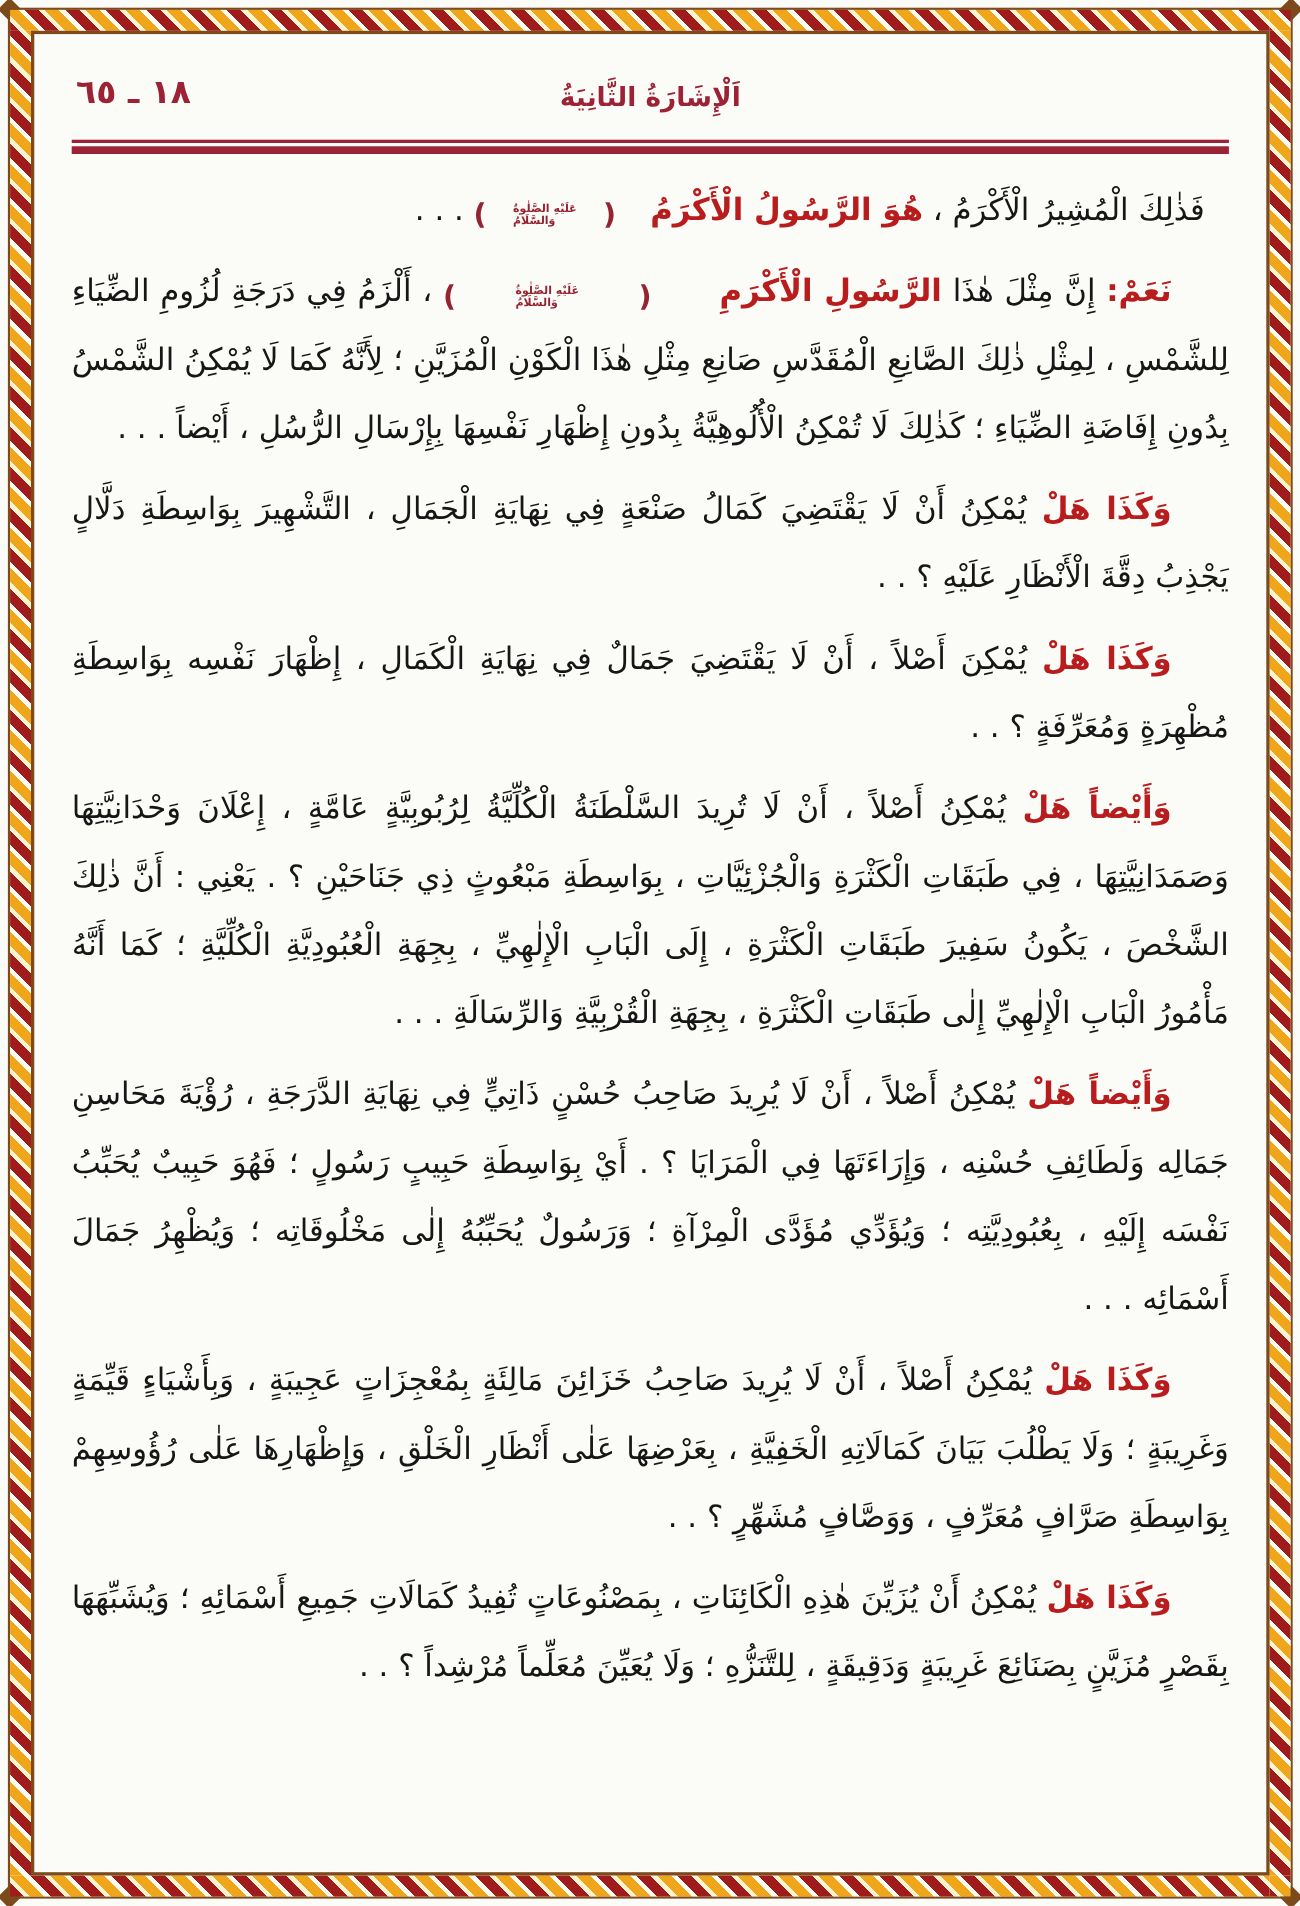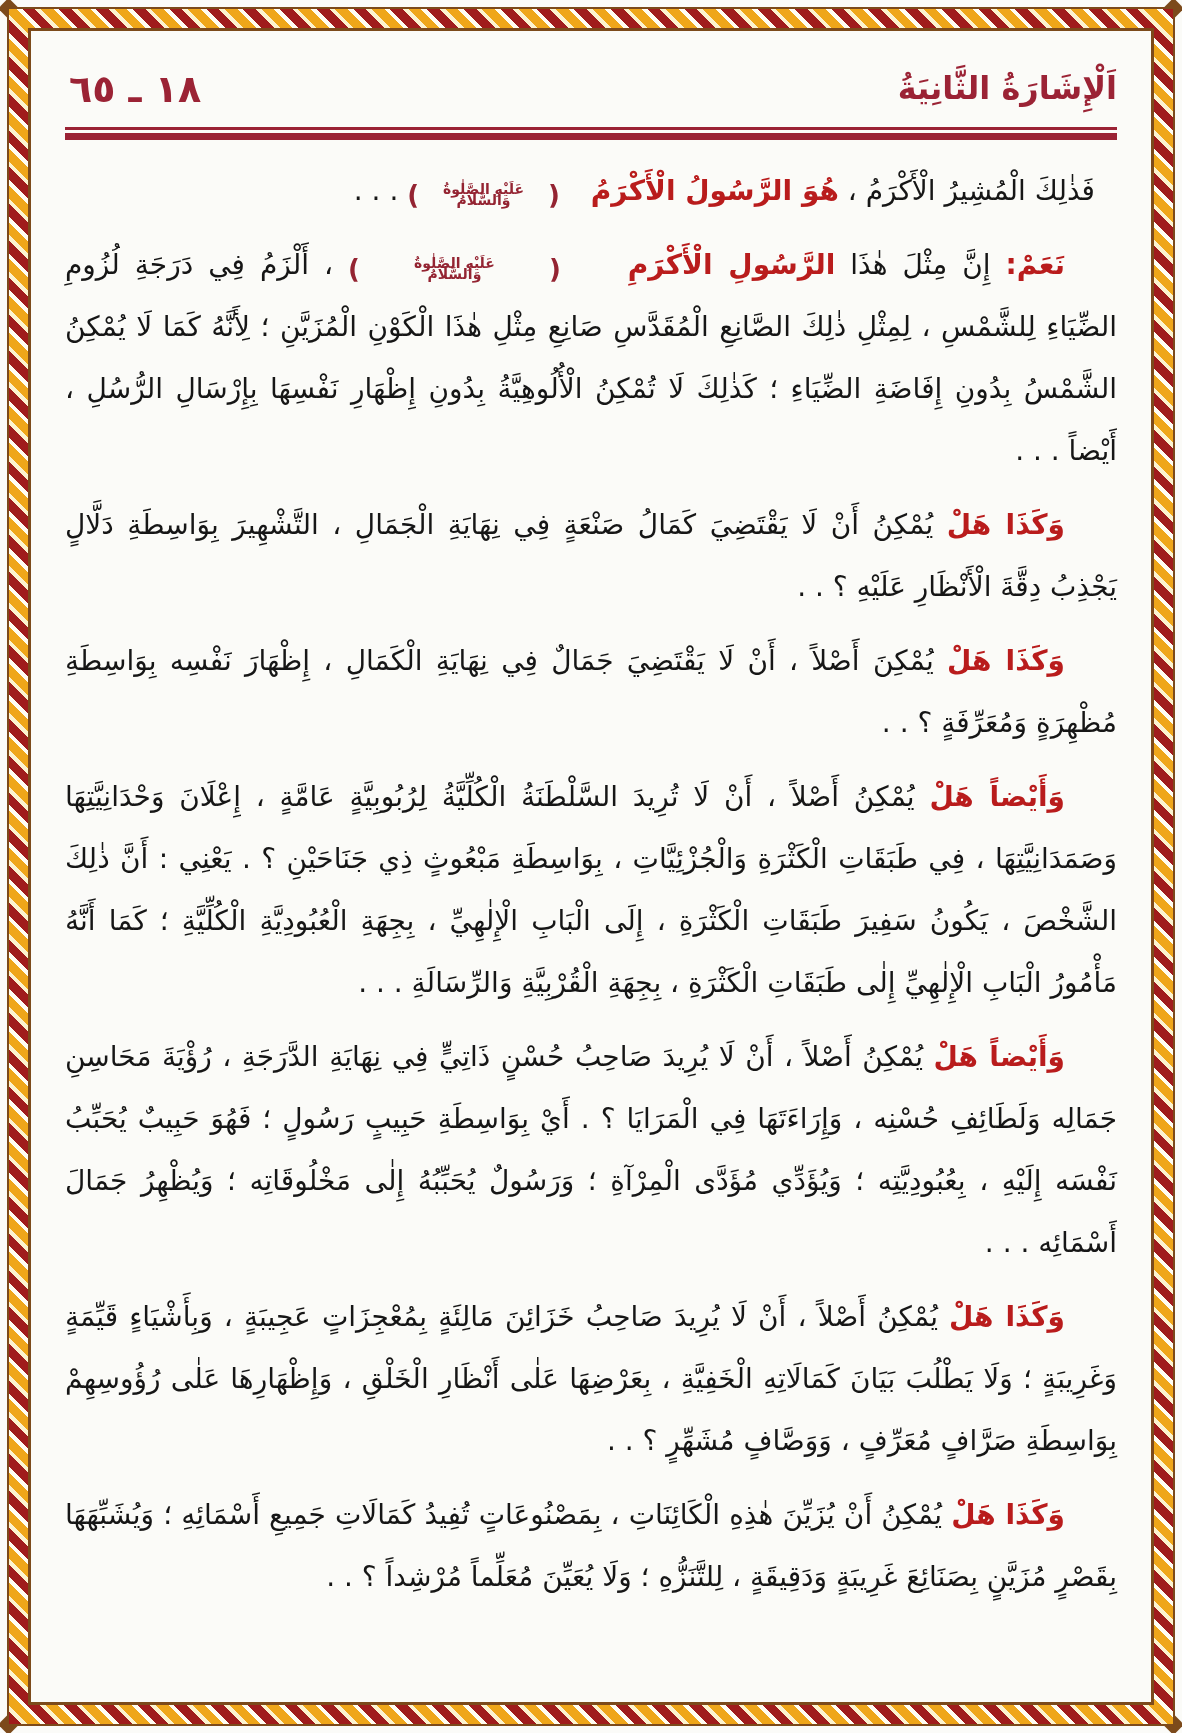--- a/index.html
+++ b/index.html
@@ -29,25 +29,25 @@
 
   
   .page{
     position:absolute;inset:31px;
     padding:24px 34px 0 34px;
     direction:rtl;
   }
   .header{position:relative;height:66px;}
   .page-number{
     position:absolute;left:4px;top:12px;
-    font-size:38px;font-weight:bold;color:#9b2335;
+    font-size:30px;font-weight:bold;color:#9b2335;
     direction:rtl;letter-spacing:2px;
   }
   .page-title{
-    text-align:right;font-size:32px;font-weight:bold;color:#9b2335;
+    text-align:center;font-size:24px;font-weight:bold;color:#9b2335;
     line-height:66px;white-space:nowrap;
   }
   .rule-thin{height:3px;background:#9b2335;margin-top:6px;}
   .rule-thick{height:7px;background:#9b2335;margin-top:3px;}
 
   .content{margin-top:20px;}
   .content p{
     margin:0 0 12px 0;
     font-size:28px;line-height:62px;
     color:#161616;
@@ -57,22 +57,22 @@
   .content p:first-child{text-indent:22px;}
   .seg-black{color:#161616;}
   .seg-red{color:#b91c1c;font-weight:bold;}
   
   .salawat{
     display:inline-flex;align-items:center;color:#942432;font-weight:bold;
     vertical-align:-4px;white-space:nowrap;
   }
   .salawat .paren{font-size:26px;line-height:26px;}
   .salawat .stack{
-    display:inline-flex;flex-direction:column;align-items:center;
-    font-size:14px;line-height:11px;margin:0 2px;font-weight:bold;
+    display:inline-flex;flex-direction:column;align-items:flex-end;
+    font-size:10px;line-height:11px;margin:0 2px;font-weight:bold;
   }
 </style>
 </head>
 <body>
 
 <div class="canvas">
   <div class="corner tl"></div>
   <div class="corner tr"></div>
   <div class="corner bl"></div>
   <div class="corner br"></div>

